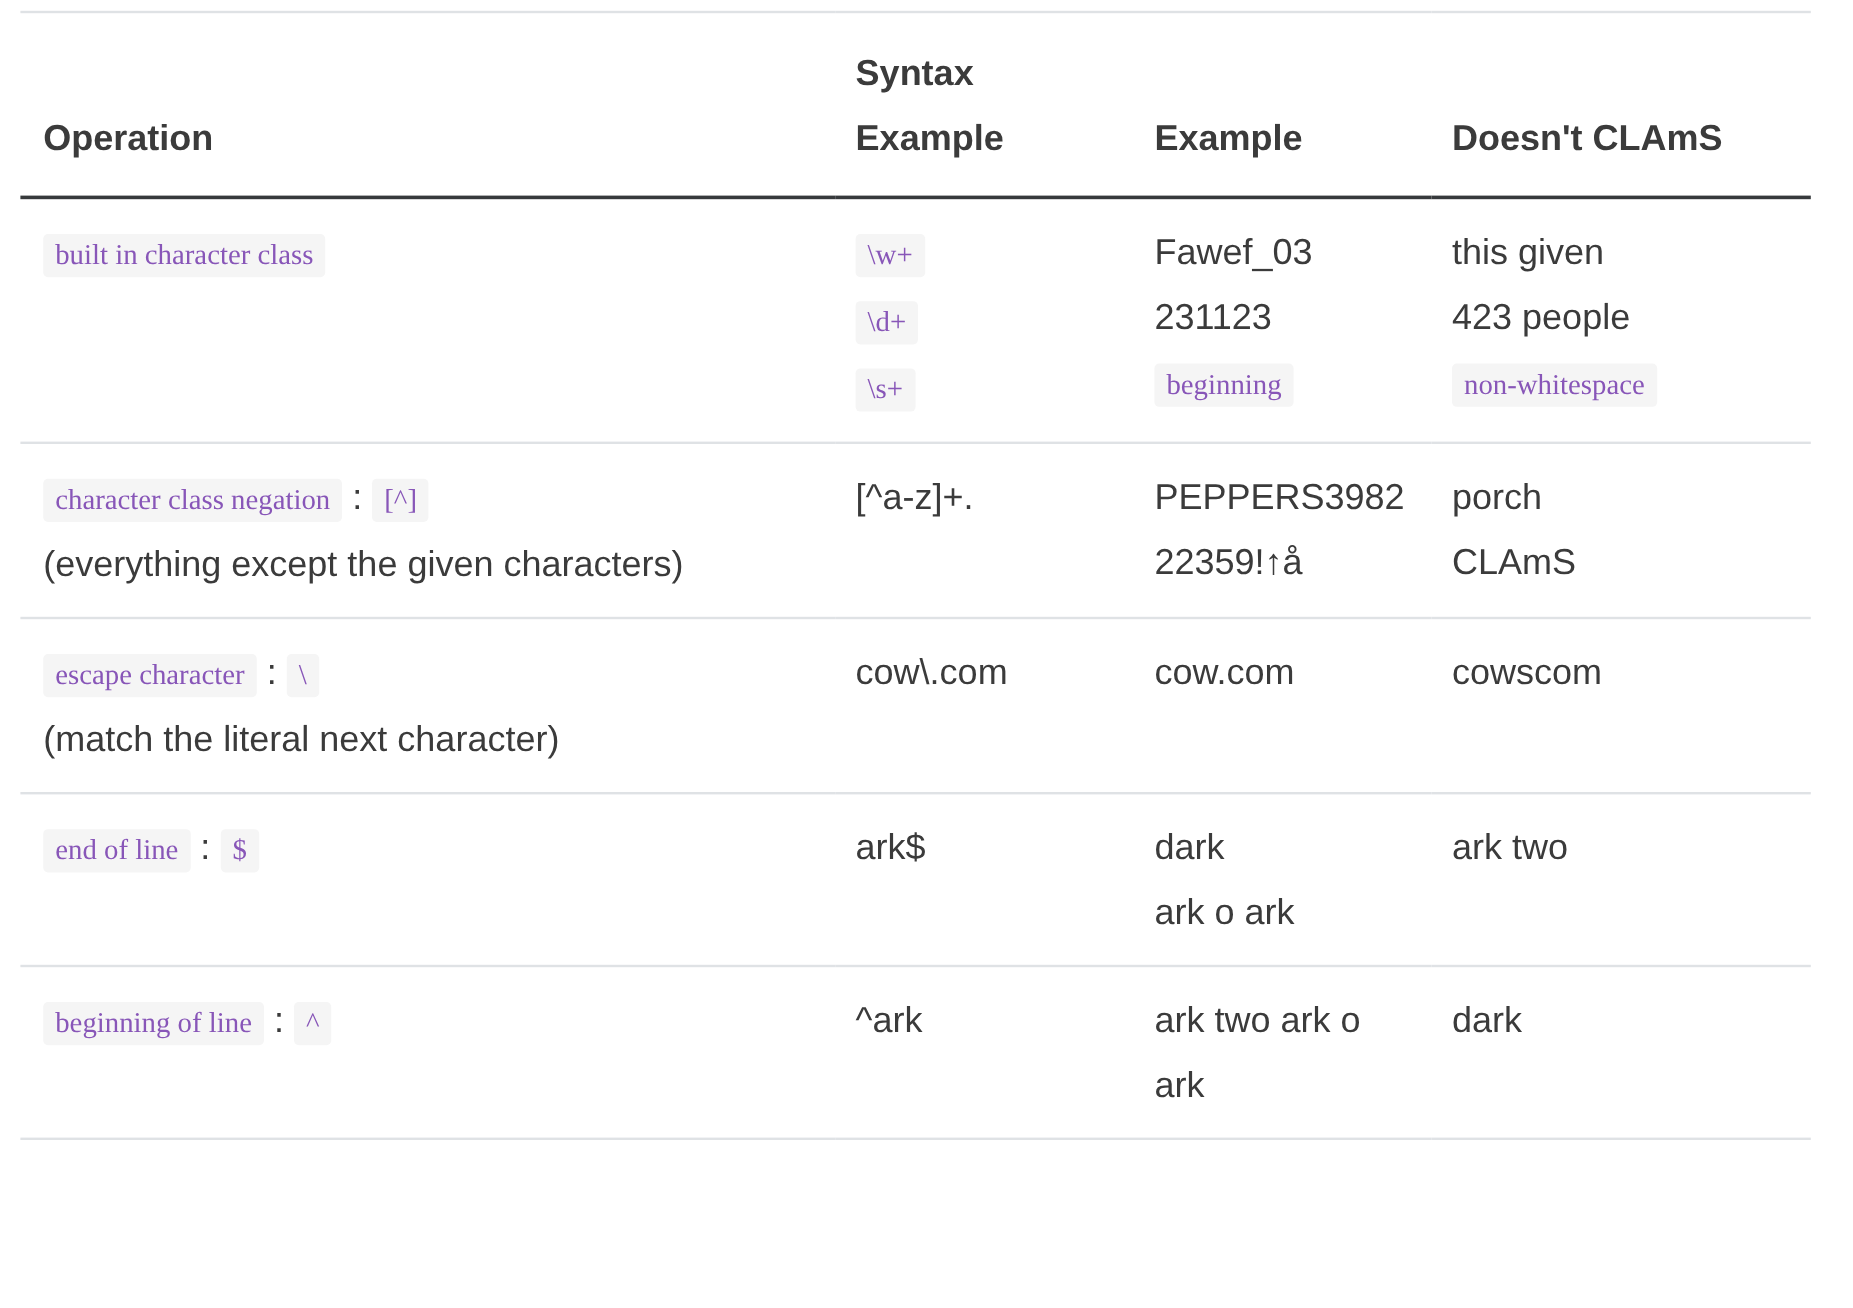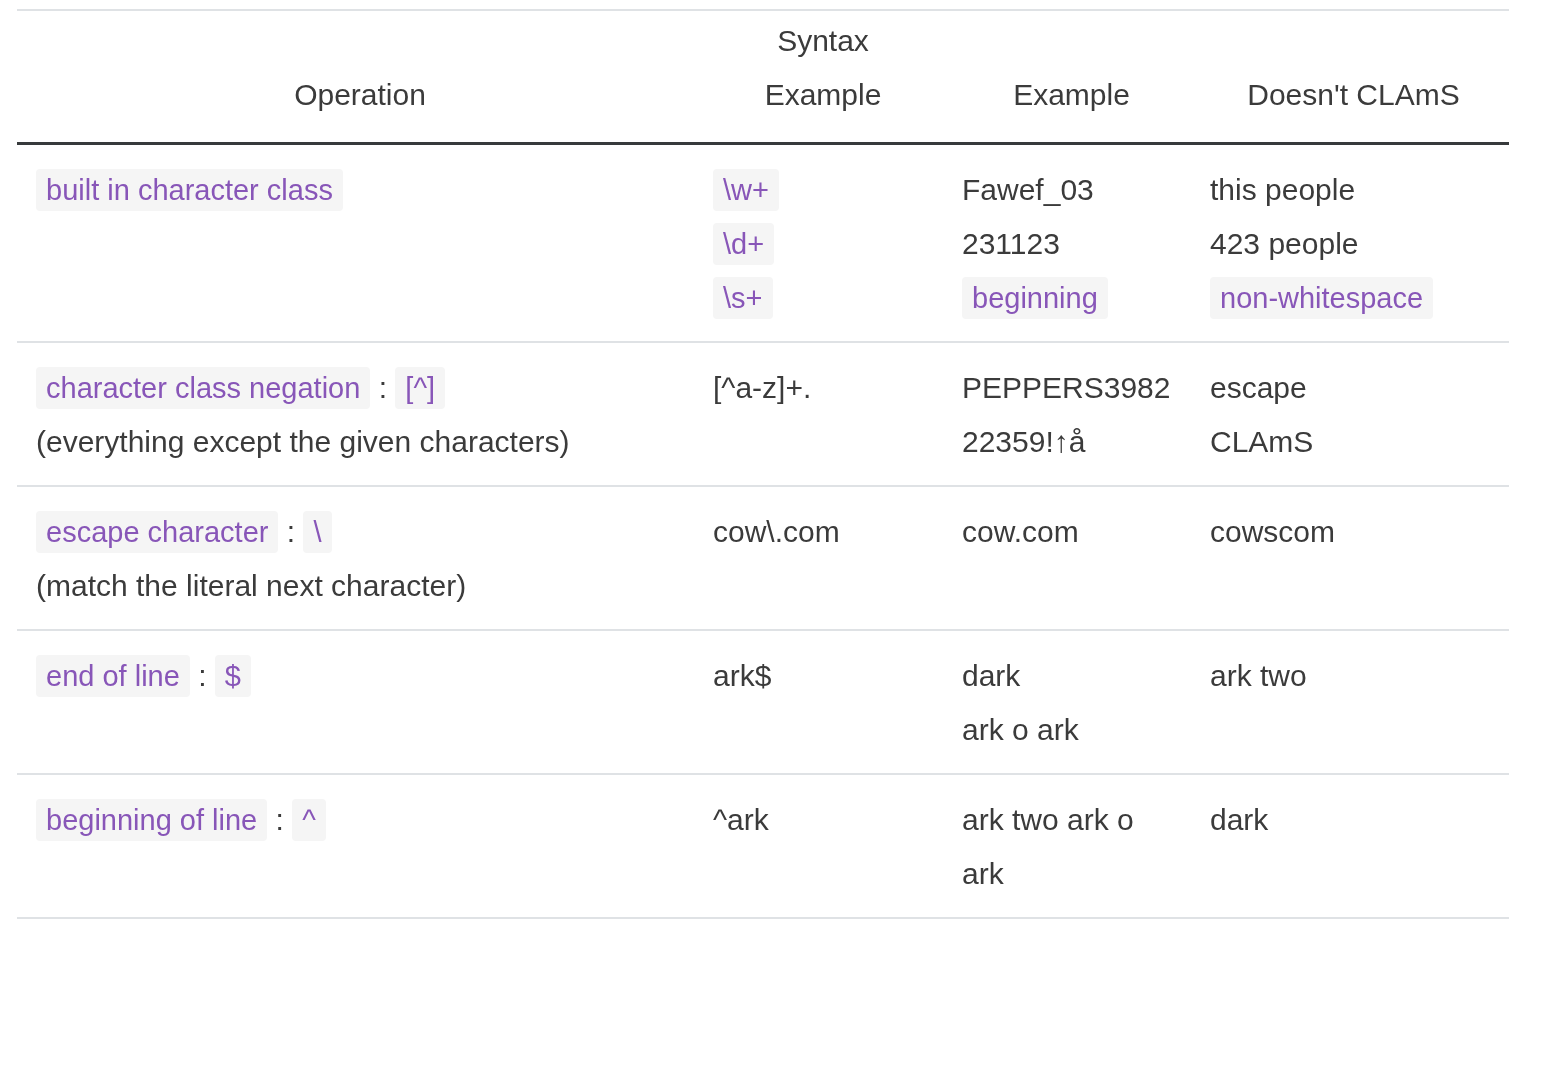--- a/index.html
+++ b/index.html
@@ -39,37 +39,36 @@
 
   th, td {
     text-align: left;
     padding-left: 17px;
     padding-right: 12px;
   }
   th:first-child, td:first-child { padding-left: 19px; }
 
   th {
     vertical-align: bottom;
-    font-weight: 400;
+    font-weight: 700;
     line-height: 54px;
-    padding-top: 3px;
+    padding-top: 24px;
     padding-bottom: 20px;
     white-space: pre-line; 
-    text-align: center;
   }
   td {
     vertical-align: top;
     line-height: 54px;
     padding-top: 18px;
     padding-bottom: 16px;
   }
   .line { min-height: 54px; }
   .chip {
-    font-family: Liberation Sans, sans-serif;
-    font-size: 29px;
+    font-family: Liberation Serif, serif;
+    font-size: 24px;
     color: var(--code-text);
     background: var(--code-bg);
     padding: 5px 10px;
     border-radius: 4px;
   }
 </style>
 </head>
 <body>
 
 <div class="page">
@@ -98,39 +97,39 @@
             <div class="line"><span class="chip">\w+</span></div>
             <div class="line"><span class="chip">\d+</span></div>
             <div class="line"><span class="chip">\s+</span></div>
           </td>
           <td>
             <div class="line"><span>Fawef_03</span></div>
             <div class="line"><span>231123</span></div>
             <div class="line"><span class="chip">beginning</span></div>
           </td>
           <td>
-            <div class="line"><span>this people</span></div>
+            <div class="line"><span>this given</span></div>
             <div class="line"><span>423 people</span></div>
             <div class="line"><span class="chip">non-whitespace</span></div>
           </td>
         </tr>
         <tr>
           <td>
             <div class="line"><span class="chip">character class negation</span><span> : </span><span class="chip">[^]</span></div>
             <div class="line"><span>(everything except the given characters)</span></div>
           </td>
           <td>
             <div class="line"><span>[^a-z]+.</span></div>
           </td>
           <td>
             <div class="line"><span>PEPPERS3982</span></div>
             <div class="line"><span>22359!↑å</span></div>
           </td>
           <td>
-            <div class="line"><span>escape</span></div>
+            <div class="line"><span>porch</span></div>
             <div class="line"><span>CLAmS</span></div>
           </td>
         </tr>
         <tr>
           <td>
             <div class="line"><span class="chip">escape character</span><span> : </span><span class="chip">\</span></div>
             <div class="line"><span>(match the literal next character)</span></div>
           </td>
           <td>
             <div class="line"><span>cow\.com</span></div>

